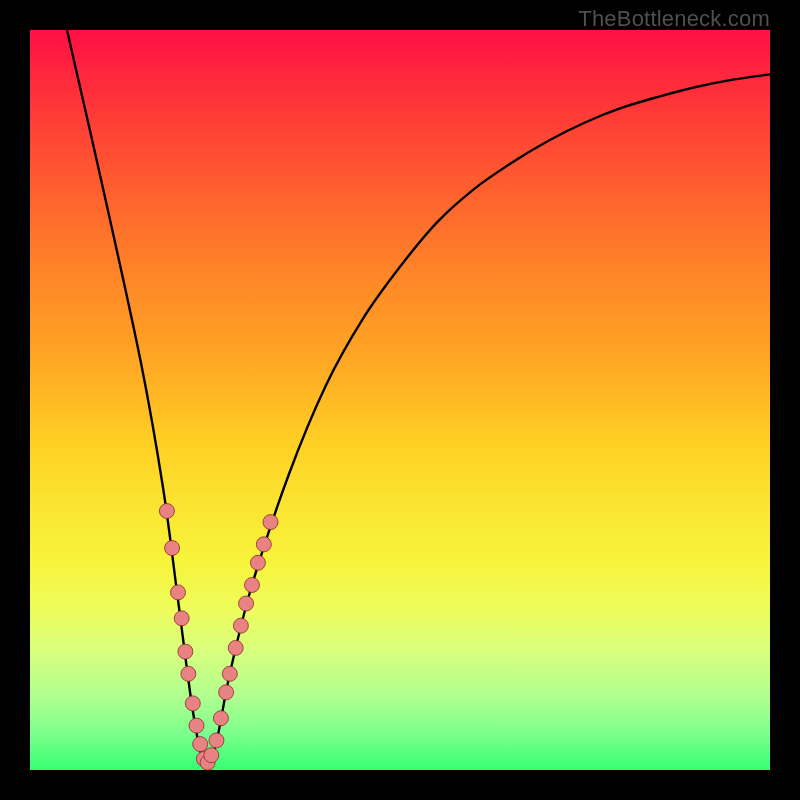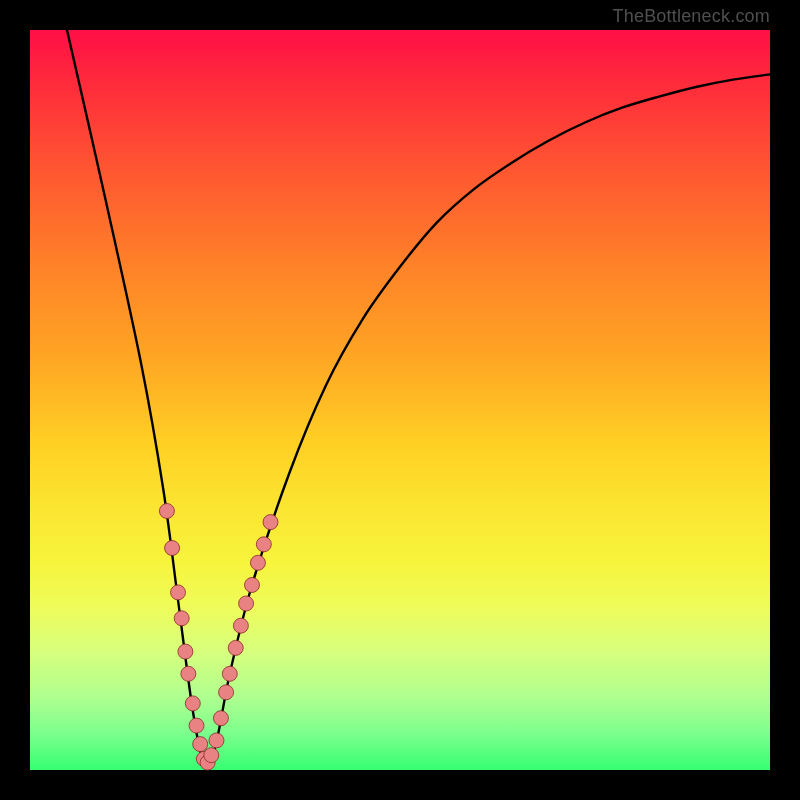--- a/index.html
+++ b/index.html
@@ -39,21 +39,21 @@
       #b0ff8f 90%,
       #7dff8d 95%,
       #36ff72 100%
     );
   }
   .watermark {
     position: absolute;
     top: 6px;
     right: 30px;
     color: #4f4f4f;
-    font-size: 18px;
+    font-size: 22px;
     font-weight: 500;
     letter-spacing: 0.2px;
     user-select: none;
   }
   svg.curve {
     position: absolute;
     left: 0;
     top: 0;
     width: 740px;
     height: 740px;

